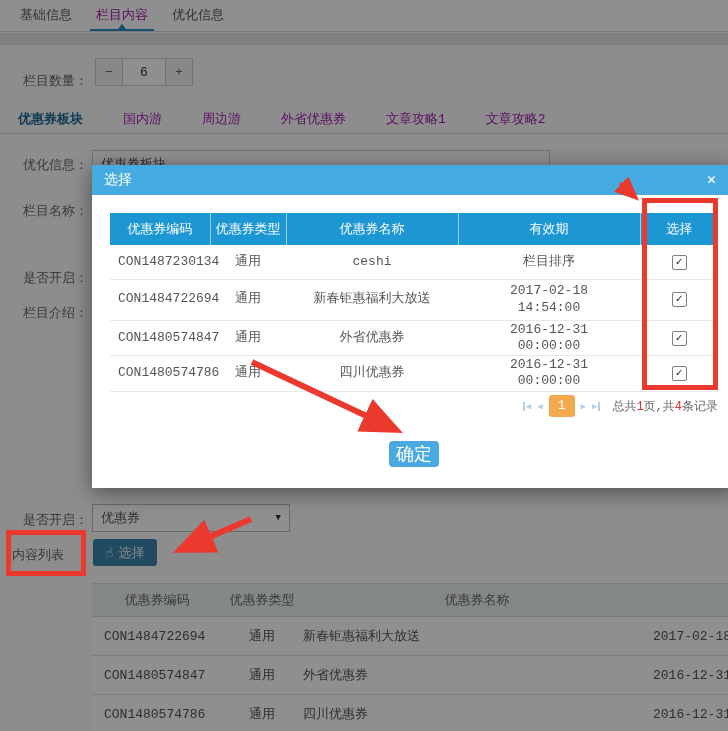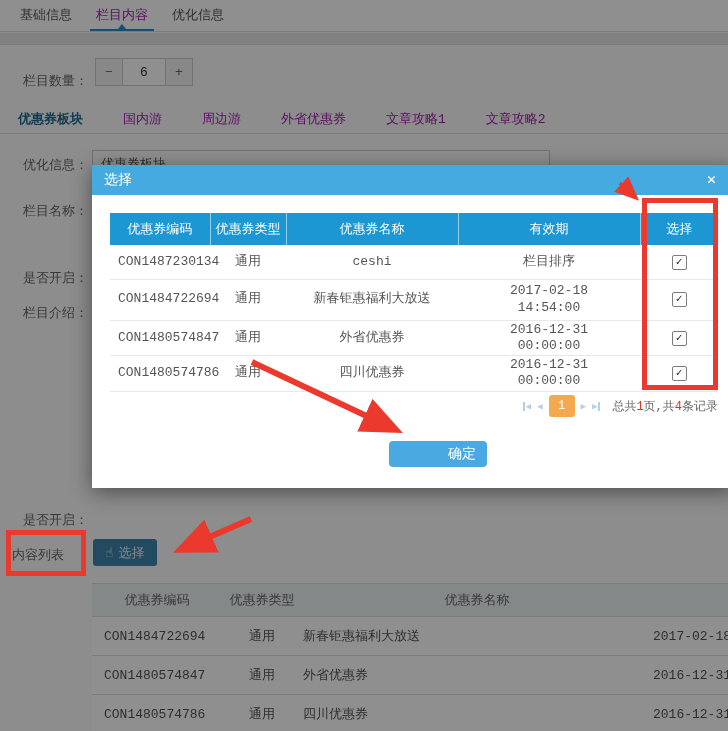--- a/index.html
+++ b/index.html
@@ -49,21 +49,21 @@
        align-items:center;justify-content:center;font-size:11px;font-weight:bold;color:#222;line-height:11px;cursor:pointer;}
   .pager{position:absolute;right:18px;top:230px;display:flex;align-items:center;gap:6px;}
   .pg-ico{color:#b3cfe2;font-size:9px;display:flex;align-items:center;cursor:pointer;}
   .pg-ico.bar-l::before{content:"";width:2px;height:9px;background:#b3cfe2;margin-right:1px;}
   .pg-ico.bar-r::after{content:"";width:2px;height:9px;background:#b3cfe2;margin-left:1px;}
   .pg-page{width:26px;height:22px;background:#f5a94f;border-radius:3px;color:#fff;display:flex;
            align-items:center;justify-content:center;font-size:12px;cursor:pointer;}
   .pg-sum{color:#666;font-size:12px;margin-left:6px;}
   .pg-sum .red{color:#e03024;}
   .confirm-btn{position:absolute;left:297px;top:276px;width:50px;height:26px;background:#4ba9e1;border-radius:4px;
-           color:#fff;font-size:14px;display:flex;align-items:center;justify-content:center;cursor:pointer;padding-left:48px;}
+           color:#fff;font-size:18px;display:flex;align-items:center;justify-content:center;cursor:pointer;}
   
   .type-select{position:absolute;left:92px;top:504px;width:198px;height:28px;border:1px solid #bbb;background:#fff;
            box-sizing:border-box;display:flex;align-items:center;padding-left:8px;cursor:pointer;}
   .type-caret{position:absolute;right:8px;font-size:9px;color:#333;}
   .pick-btn{position:absolute;left:93px;top:539px;width:64px;height:27px;background:#3e84ae;border-radius:3px;
            color:#eaf4fa;display:flex;align-items:center;justify-content:center;gap:5px;font-size:13px;cursor:pointer;}
   .pick-btn .ico{font-size:13px;}
   .btable{position:absolute;left:92px;top:583px;width:760px;border-collapse:collapse;table-layout:fixed;background:#fff;}
   .btable th{background:#eef2f4;color:#666;font-weight:normal;height:30px;font-size:13px;border:1px solid #d9dcde;border-left:none;border-right:none;}
   .btable td{border-bottom:1px solid #e0e0e0;height:36px;color:#555;font-size:13px;white-space:nowrap;}
@@ -103,20 +103,24 @@
     <div class="sec-tab">文章攻略2</div>
   </div>
 
   <div class="fld-label" style="top:156px;">优化信息：</div>
   <div class="fld-label" style="top:202px;">栏目名称：</div>
   <div class="fld-label" style="top:269px;">是否开启：</div>
   <div class="fld-label" style="top:304px;">栏目介绍：</div>
   <div class="name-input">优惠券板块</div>
 
   <div class="fld-label" style="top:511px;">是否开启：</div>
+  <div class="type-select">
+    <span>优惠券</span>
+    <span class="type-caret">▼</span>
+  </div>
   <div class="fld-label" style="top:546px;left:-58px;text-align:left;padding-left:70px;">内容列表</div>
   <div class="pick-btn">
     <span class="ico">☝</span>
     <span>选择</span>
   </div>
 
   <table class="btable">
     <colgroup>
         <col style="width:130px">
         <col style="width:80px">

